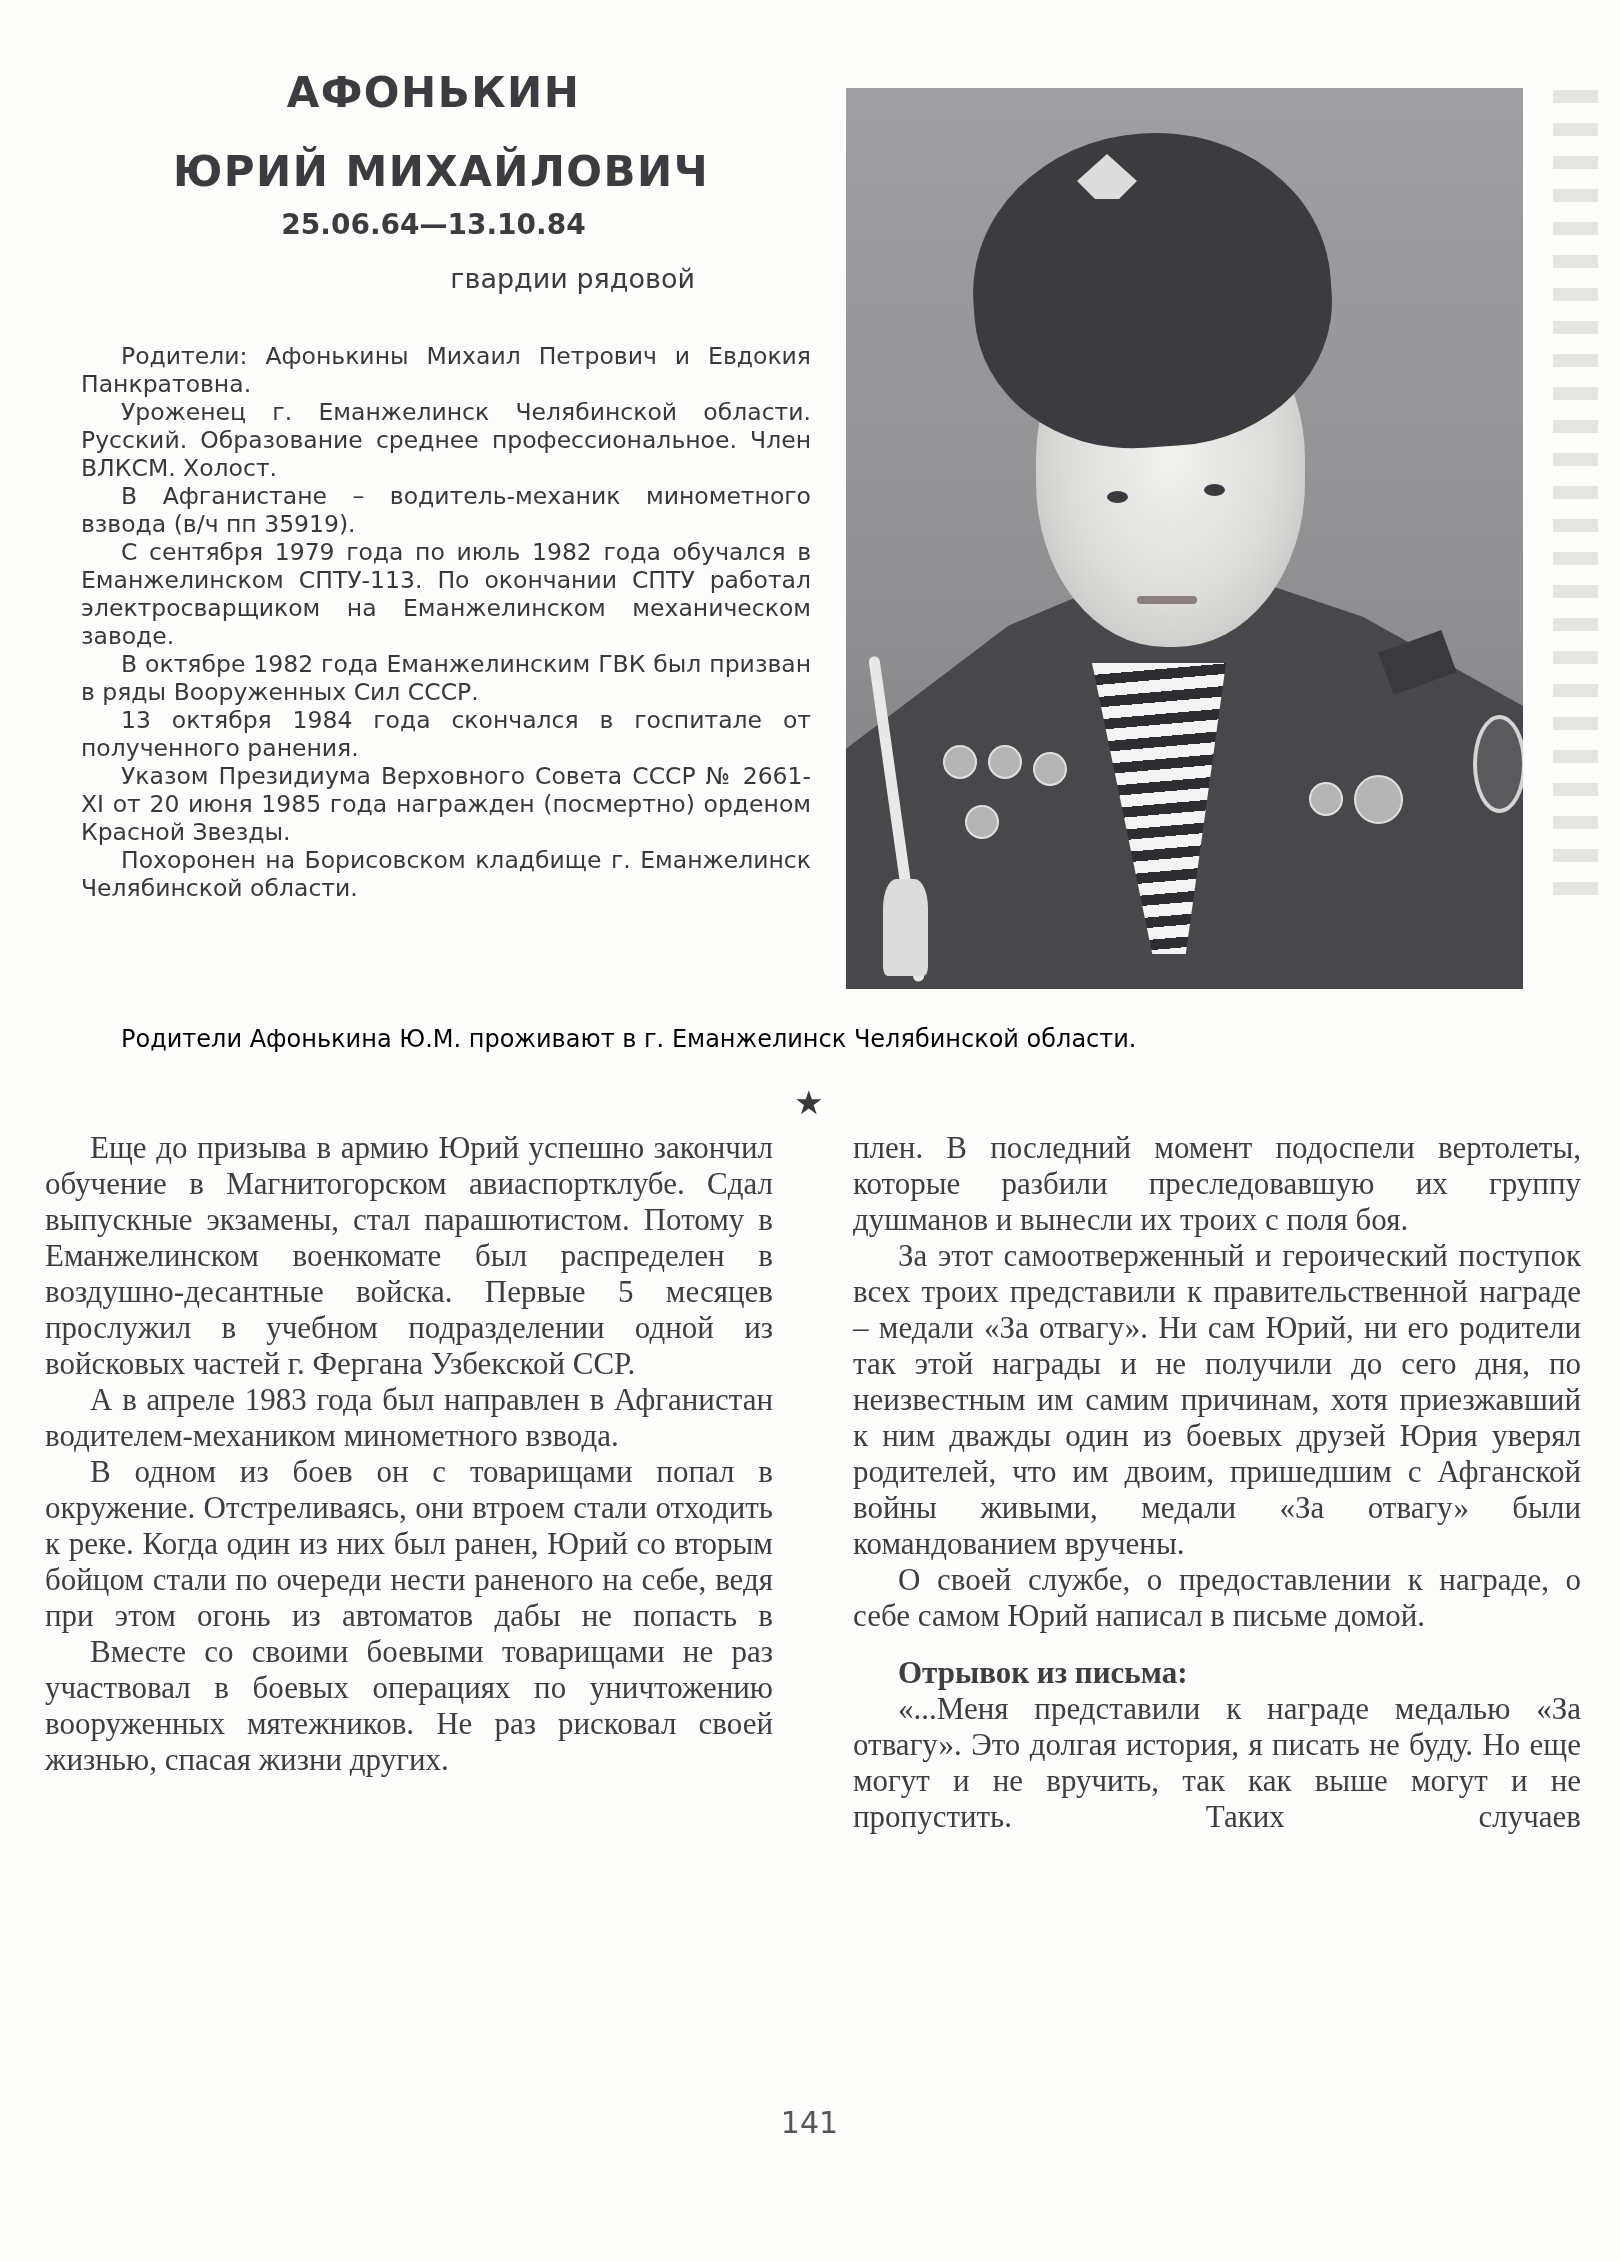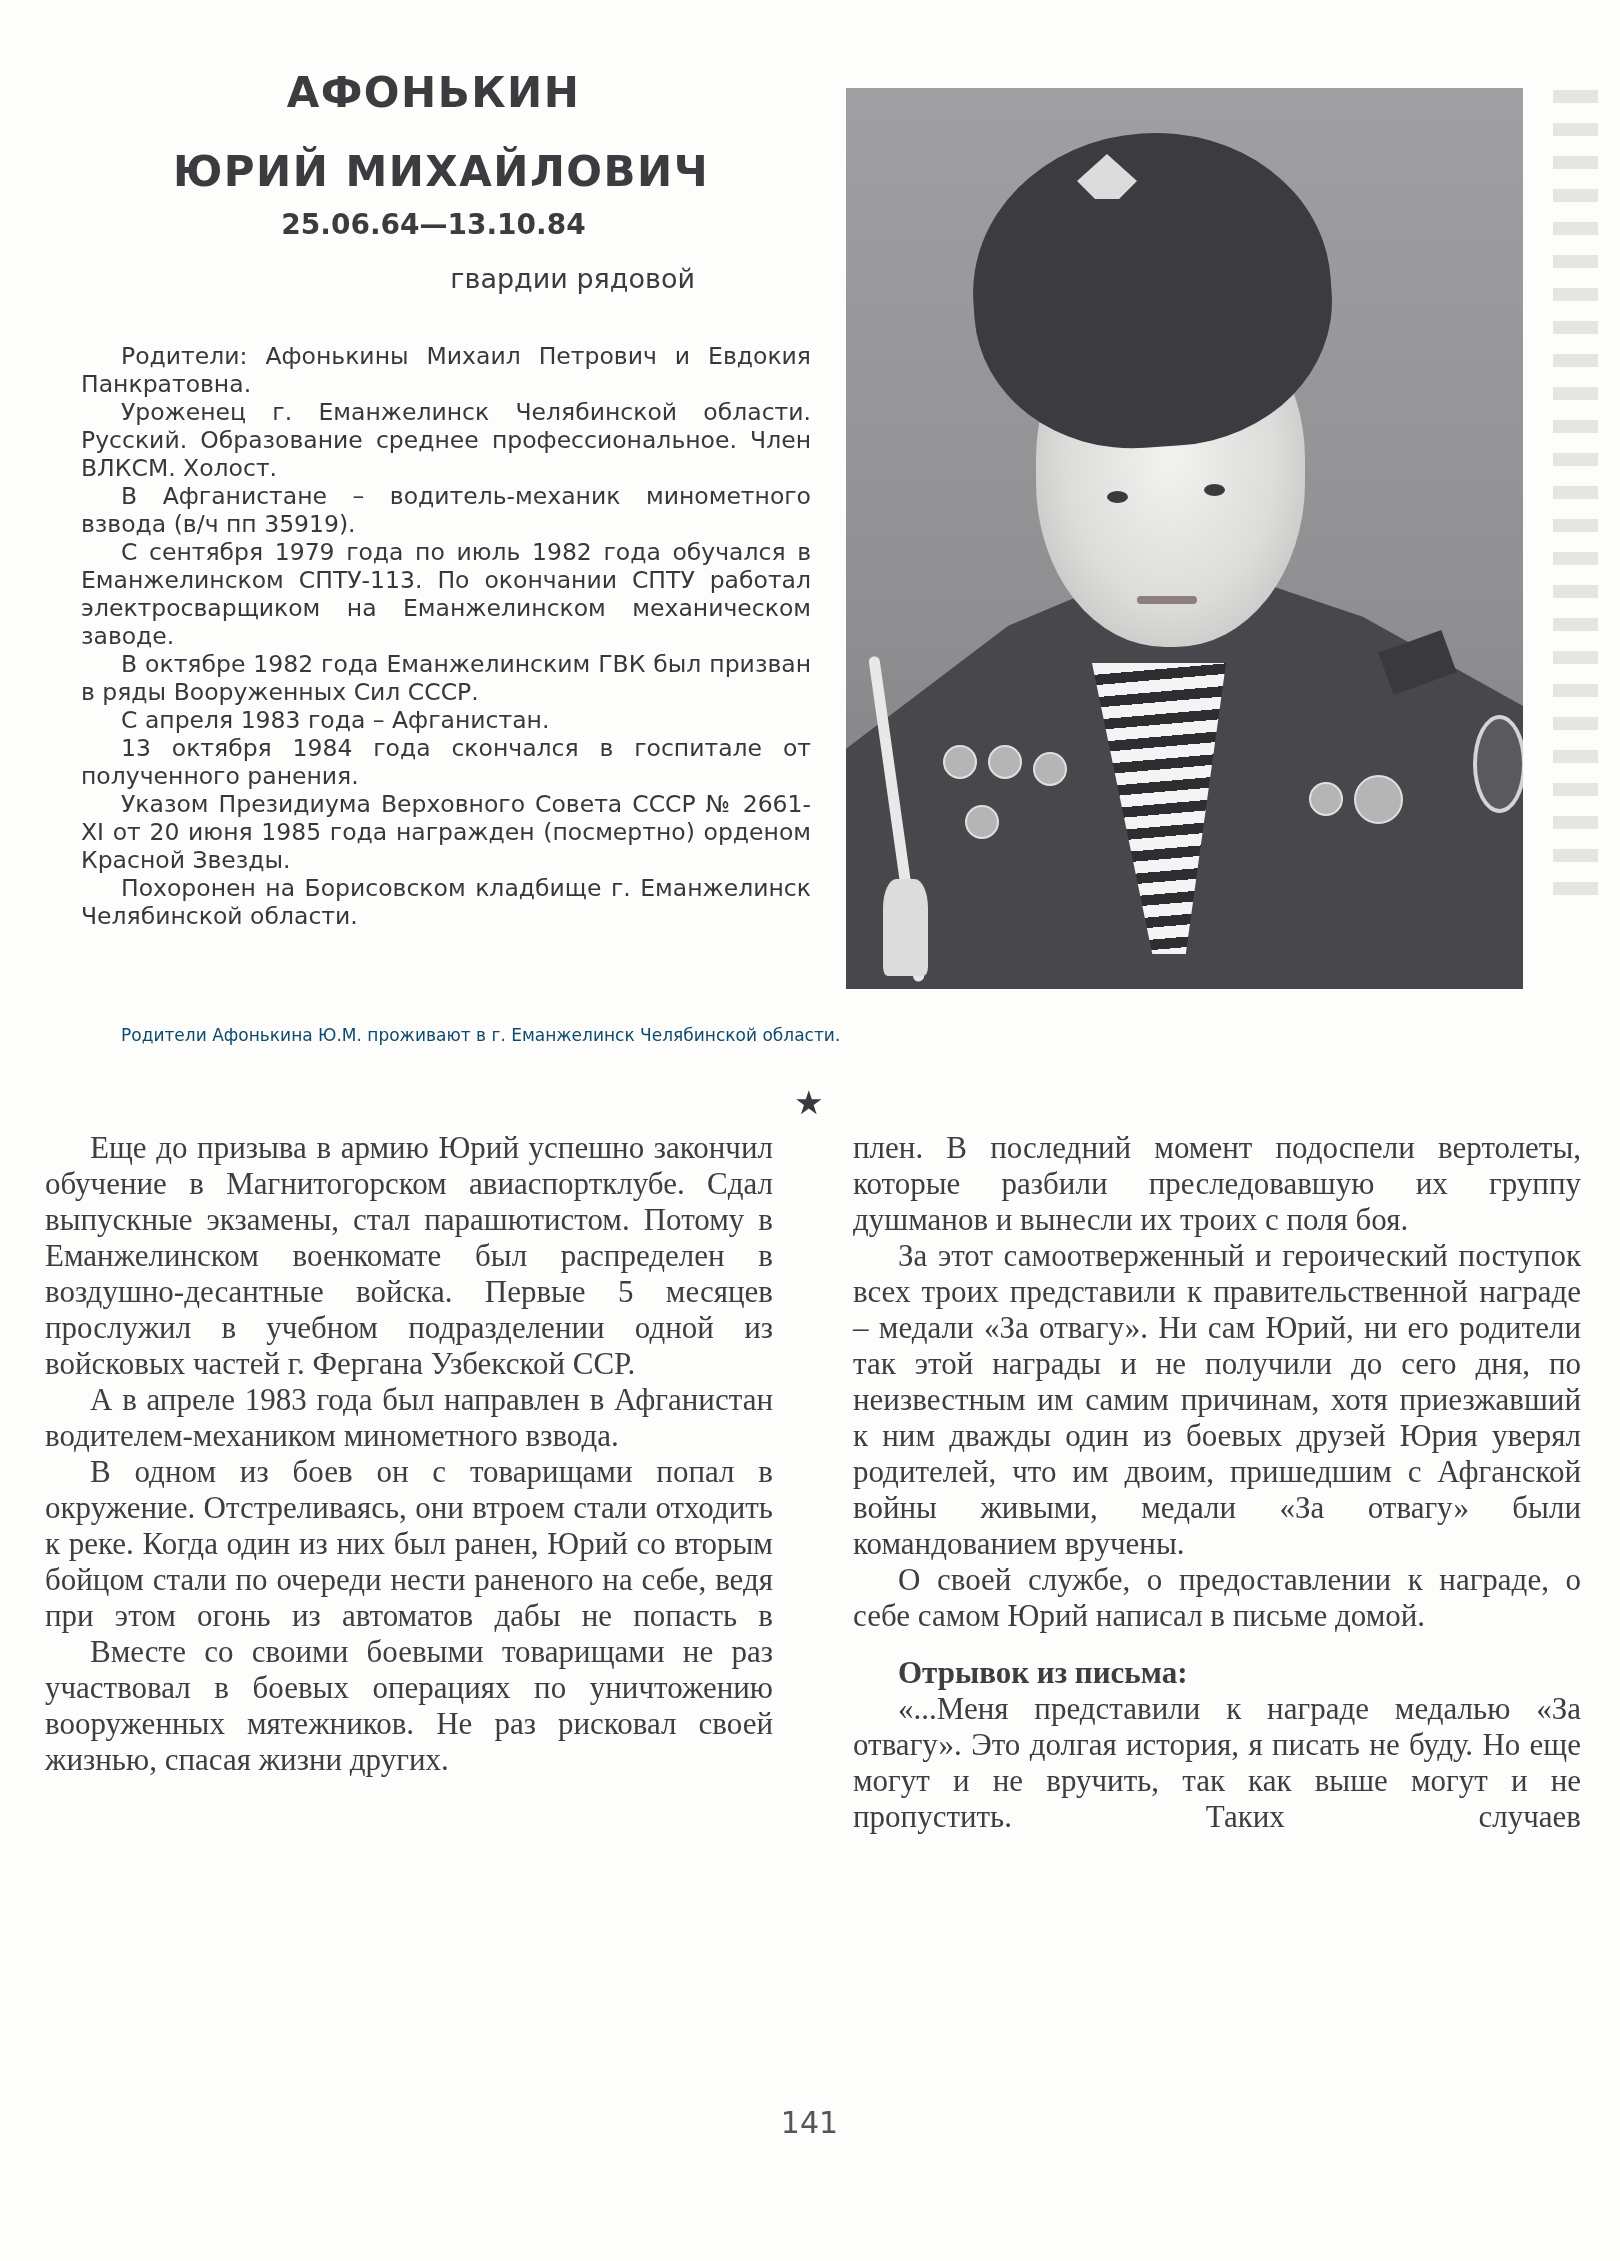--- a/index.html
+++ b/index.html
@@ -11,21 +11,21 @@
   .sans { font-family:"DejaVu Sans", "Liberation Sans", sans-serif; }
   .serif { font-family:"Liberation Serif", "DejaVu Serif", serif; }
 
   .surname { left:172px; top:68px; width:523px; text-align:center; font-size:42px; font-weight:bold; letter-spacing:1.5px; color:#3b3b40; }
   .fullname { left:164px; top:139px; width:538px; text-align:center; font-size:42px; font-weight:bold; letter-spacing:1.5px; color:#3b3b40; }
   .dates { left:172px; top:208px; width:523px; text-align:center; font-size:28px; font-weight:bold; color:#3b3b40; }
   .rank { left:172px; top:263px; width:523px; text-align:right; font-size:27px; font-weight:normal; color:#3b3b40; }
 
   .bio { left:81px; top:342px; width:730px; font-size:23.5px; line-height:28px; color:#38383c; }
   .bio p { margin:0; text-indent:40px; text-align:justify; text-align-last:left; }
-  .bio-last { left:121px; top:1025px; font-size:17px; color:#0c4a6e; white-space:nowrap; }
+  .bio-last { left:121px; top:1025px; font-size:24px; color:#000000; white-space:nowrap; }
 
   .photo {
     left:846px; top:88px; width:677px; height:901px;
     background: radial-gradient(ellipse at 50% 30%, #7d7d80 0%, #8e8e91 45%, #a3a3a6 100%);
     overflow:hidden;
   }
   .photo .bg { position:absolute; inset:0; background:linear-gradient(180deg,#a0a0a3 0%,#8f8f92 60%,#7a7a7d 100%); }
   .photo .beret { position:absolute; left:127px; top:45px; width:358px; height:314px; border-radius:50% 50% 45% 45%; background:#3c3c40; transform:rotate(-4deg); }
   .photo .badge { position:absolute; left:231px; top:66px; width:60px; height:45px; background:#dcdcdc; clip-path:polygon(50% 0,100% 60%,70% 100%,30% 100%,0 60%); }
   .photo .face { position:absolute; left:190px; top:216px; width:269px; height:343px; border-radius:45% 45% 48% 48%; background:radial-gradient(ellipse at 50% 45%, #f2f2f0 0%, #dcdcda 55%, #b6b6b6 100%); }
@@ -64,21 +64,20 @@
 <h2 class="abs sans fullname" style="margin:8px">ЮРИЙ  МИХАЙЛОВИЧ</h2>
 <div class="abs sans dates">25.06.64—13.10.84</div>
 <div class="abs sans rank">гвардии рядовой</div>
 
 <div class="abs sans bio">
   <p>Родители: Афонькины Михаил Петрович и Евдокия Панкратовна.</p>
   <p>Уроженец г. Еманжелинск Челябинской области. Русский. Образование среднее профессиональное. Член ВЛКСМ. Холост.</p>
   <p>В Афганистане – водитель-механик минометного взвода (в/ч пп 35919).</p>
   <p>С сентября 1979 года по июль 1982 года обучался в Еманжелинском СПТУ-113. По окончании СПТУ работал электросварщиком на Еманжелинском механическом заводе.</p>
   <p>В октябре 1982 года Еманжелинским ГВК был призван в ряды Вооруженных Сил СССР.</p>
-  <p>С апреля 1983 года – Афганистан.</p>
   <p>13 октября 1984 года скончался в госпитале от полученного ранения.</p>
   <p>Указом Президиума Верховного Совета СССР № 2661-XI от 20 июня 1985 года награжден (посмертно) орденом Красной Звезды.</p>
   <p>Похоронен на Борисовском кладбище г. Еманжелинск Челябинской области.</p>
 </div>
 <div class="abs sans bio-last">Родители Афонькина Ю.М. проживают в г. Еманжелинск Челябинской области.</div>
 
 <div class="abs photo">
   <div class="bg"></div>
   <div class="jacket"></div>
   <div class="epaulet"></div>

